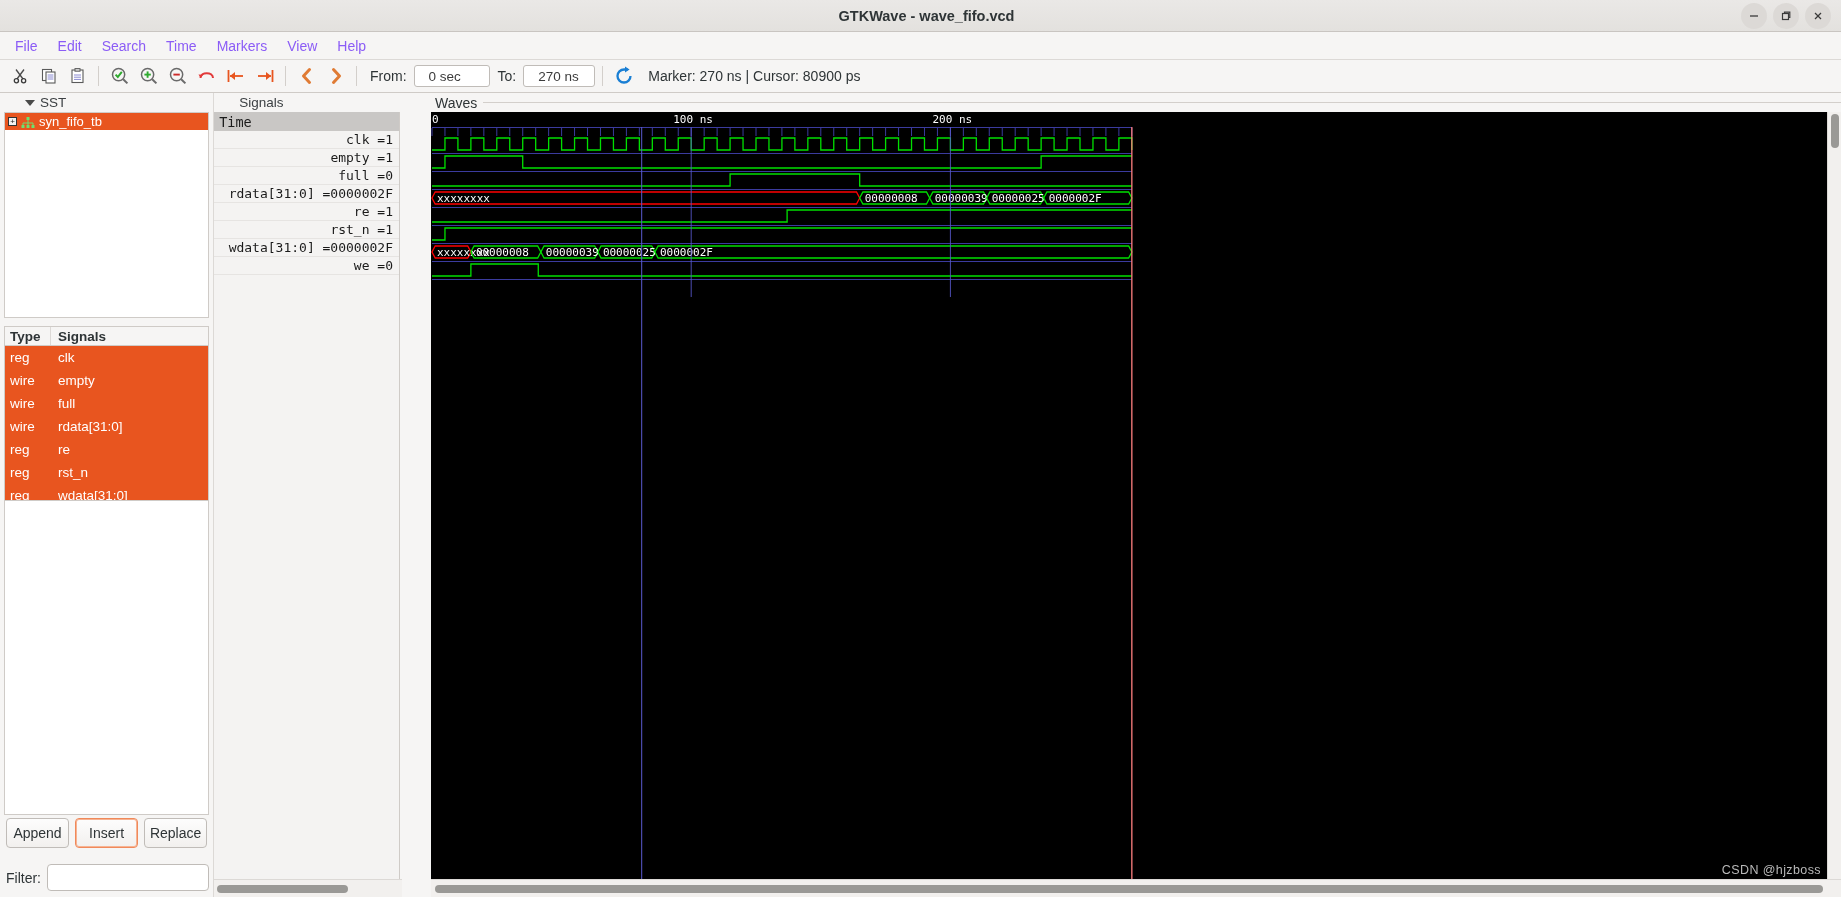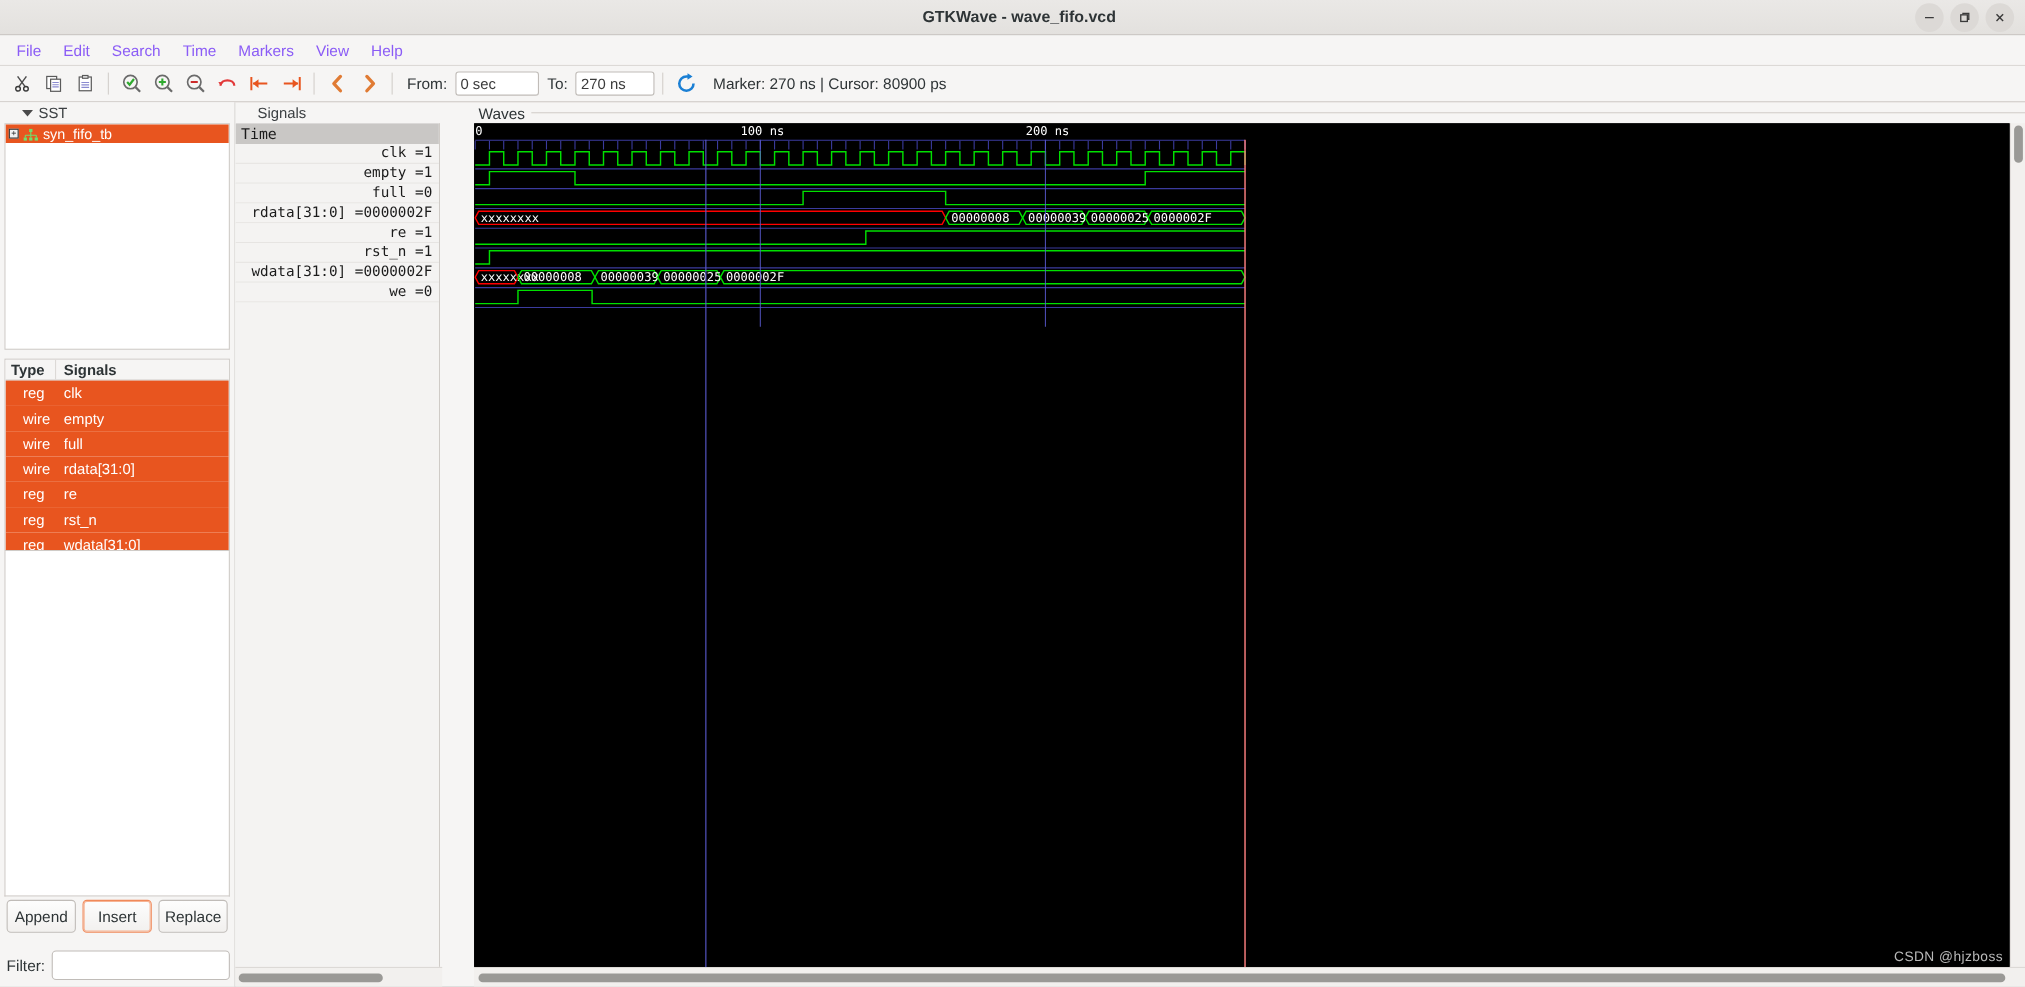--- a/index.html
+++ b/index.html
@@ -57,39 +57,39 @@
   }
   .tbtn {
     width: 27px; height: 27px;
     display: flex; align-items: center; justify-content: center;
     border-radius: 3px; cursor: pointer;
   }
   .tsep { width: 1px; height: 20px; background: #d3cfcb; margin: 0 5px; }
   .tlabel { font-size: 14px; color: #2e3436; padding: 0 5px 0 6px; }
   .tinput {
     height: 22px; border: 1px solid #c0bcb8; border-radius: 3px;
-    background: #ffffff; padding: 0 4px;
+    background: #ffffff; padding: 0 14px;
     font-size: 13.5px; color: #3b3b3b;
     display: flex; align-items: center;
   }
   #from-input { width: 76px; }
   #to-input { width: 72px; }
   .statustext {
     font-size: 14px; color: #2e3436; padding-left: 9px; white-space: nowrap;
   }
 
   
   #main { display: flex; height: calc(897px - 32px - 28px - 33px); }
 
   
   #leftcol { width: 228px; display: flex; flex-direction: column; background: #f6f5f4; }
 
   .panehdr {
     height: 19px; display: flex; align-items: center; gap: 5px;
-    padding-left: 20px; font-size: 13.5px; color: #3c4043;
+    padding-left: 8px; font-size: 13.5px; color: #3c4043; margin-left: 17px;
   }
   .tri { width: 0; height: 0; border-left: 5px solid #4a4a4a;
          border-top: 4px solid transparent; border-bottom: 4px solid transparent; }
   .tri.down { border-left: 5px solid transparent; border-right: 5px solid transparent;
               border-top: 6px solid #4a4a4a; border-bottom: none; }
 
   #sst-tree {
     margin: 0 4px; height: 206px;
     background: #ffffff; border: 1px solid #cfcbc7;
     overflow: hidden;
@@ -110,21 +110,21 @@
     margin: 8px 4px 0 4px;
     border: 1px solid #cfcbc7; background: #ffffff;
     height: 175px; overflow: hidden;
   }
   .tt-head { display: flex; height: 19px; background: #f6f5f4;
              border-bottom: 1px solid #cfcbc7; font-weight: bold; font-size: 13.5px; }
   .tt-head .c1 { width: 46px; padding-left: 5px; display: flex; align-items: center;
                  border-right: 1px solid #dcd9d6; }
   .tt-head .c2 { flex: 1; padding-left: 7px; display: flex; align-items: center; }
   .tt-row { display: flex; height: 23px; background: #e8551f; color: #fff; font-size: 13.5px; }
-  .tt-row .c1 { width: 46px; padding-left: 16px; display: flex; align-items: center; }
+  .tt-row .c1 { width: 46px; padding-left: 5px; display: flex; align-items: center; }
   .tt-row .c2 { flex: 1; padding-left: 7px; display: flex; align-items: center; }
 
   #leftspacer { flex: 1; margin: 0 4px; background: #ffffff;
                 border-left:1px solid #cfcbc7; border-right:1px solid #cfcbc7;
                 border-bottom:1px solid #cfcbc7; }
 
   #filter-row { display: flex; align-items: center; gap: 6px; padding: 6px 4px 6px 6px; }
   #filter-row .lab { font-size: 14px; }
   #filter-input {
     flex: 1; height: 27px; background: #fff;

